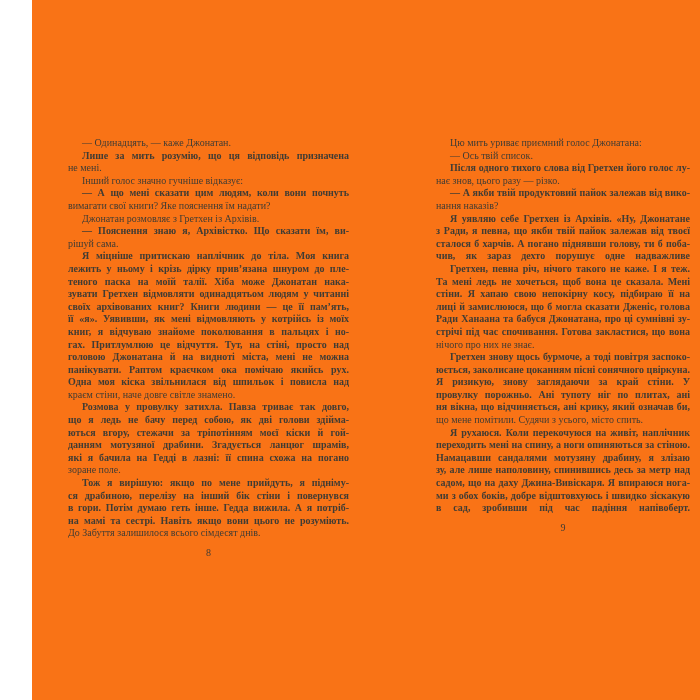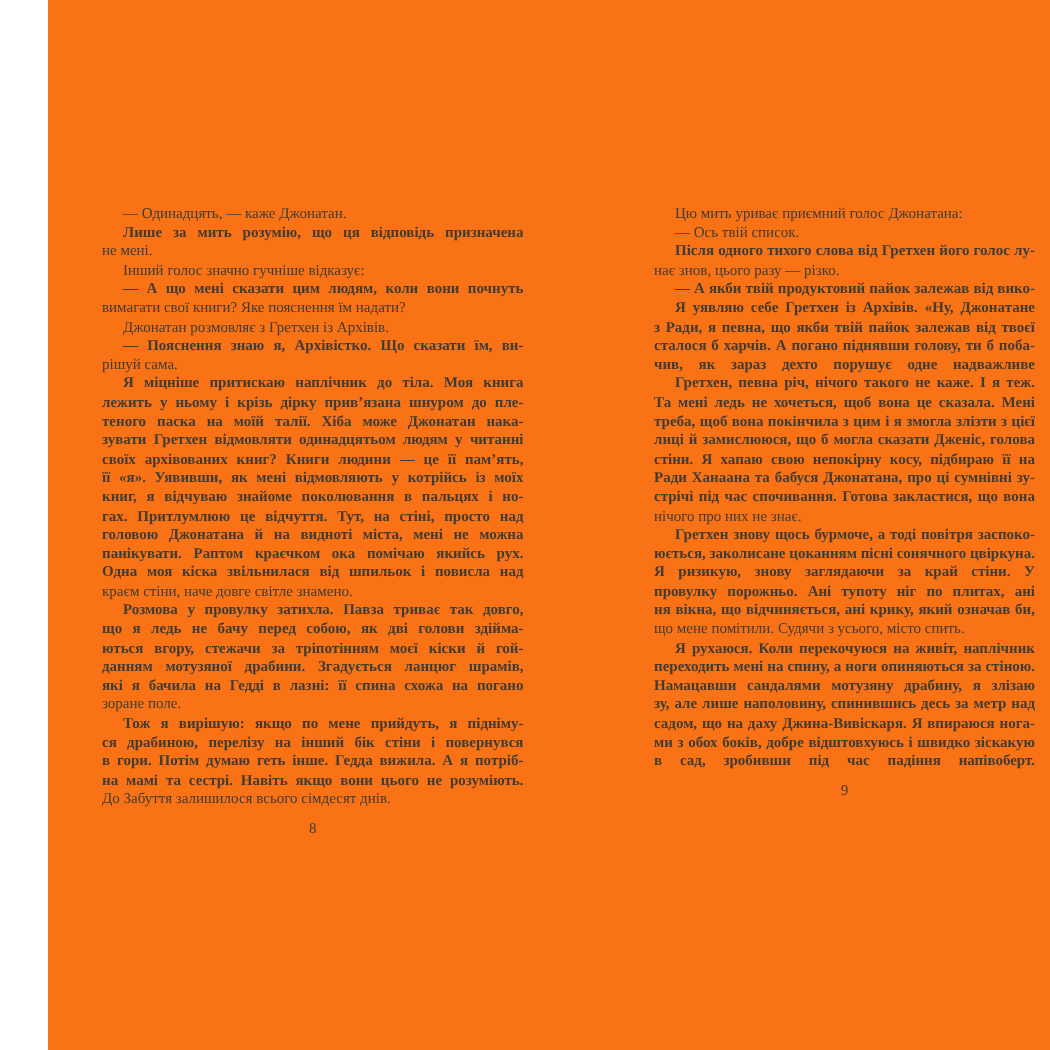--- a/index.html
+++ b/index.html
@@ -85,29 +85,29 @@
       </div>
     <div class="pagenum">8</div>
   </div>
   <div class="page page-right">
     <div class="lines">
         <div class="line indent">Цю мить уриває приємний голос Джонатана:</div>
         <div class="line indent">— Ось твій список.</div>
         <div class="line indent just">Після одного тихого слова від Гретхен його голос лу-</div>
         <div class="line">нає знов, цього разу — різко.</div>
         <div class="line indent just">— А якби твій продуктовий пайок залежав від вико-</div>
+        <div class="line">нання наказів?</div>
         <div class="line indent just">Я уявляю себе Гретхен із Архівів. «Ну, Джонатане</div>
         <div class="line just">з Ради, я певна, що якби твій пайок залежав від твоєї</div>
         <div class="line just">сталося б харчів. А погано піднявши голову, ти б поба-</div>
         <div class="line just">чив, як зараз дехто порушує одне надважливе правило...»</div>
         <div class="line indent just">Гретхен, певна річ, нічого такого не каже. І я теж.</div>
         <div class="line just">Та мені ледь не хочеться, щоб вона це сказала. Мені</div>
-        <div class="line just">треба, щоб вона покінчила з цим і я змогла злізти з цієї</div>
+        <div class="line just">стіни. Я хапаю свою непокірну косу, підбираю її на поти-</div>
         <div class="line just">лиці й замислююся, що б могла сказати Дженіс, голова</div>
-        <div class="line just">стіни. Я хапаю свою непокірну косу, підбираю її на поти-</div>
         <div class="line just">Ради Ханаана та бабуся Джонатана, про ці сумнівні зу-</div>
         <div class="line just">стрічі під час спочивання. Готова закластися, що вона</div>
         <div class="line">нічого про них не знає.</div>
         <div class="line indent just">Гретхен знову щось бурмоче, а тоді повітря заспоко-</div>
         <div class="line just">юється, заколисане цоканням пісні сонячного цвіркуна.</div>
         <div class="line just">Я ризикую, знову заглядаючи за край стіни. У тьмяному</div>
         <div class="line just">провулку порожньо. Ані тупоту ніг по плитах, ані рипін-</div>
         <div class="line just">ня вікна, що відчиняється, ані крику, який означав би,</div>
         <div class="line">що мене помітили. Судячи з усього, місто спить.</div>
         <div class="line indent just">Я рухаюся. Коли перекочуюся на живіт, наплічник</div>

